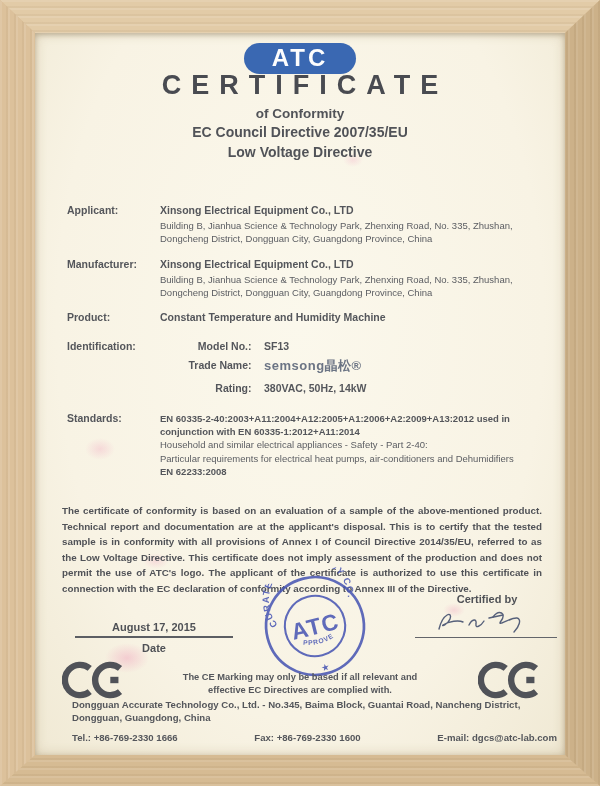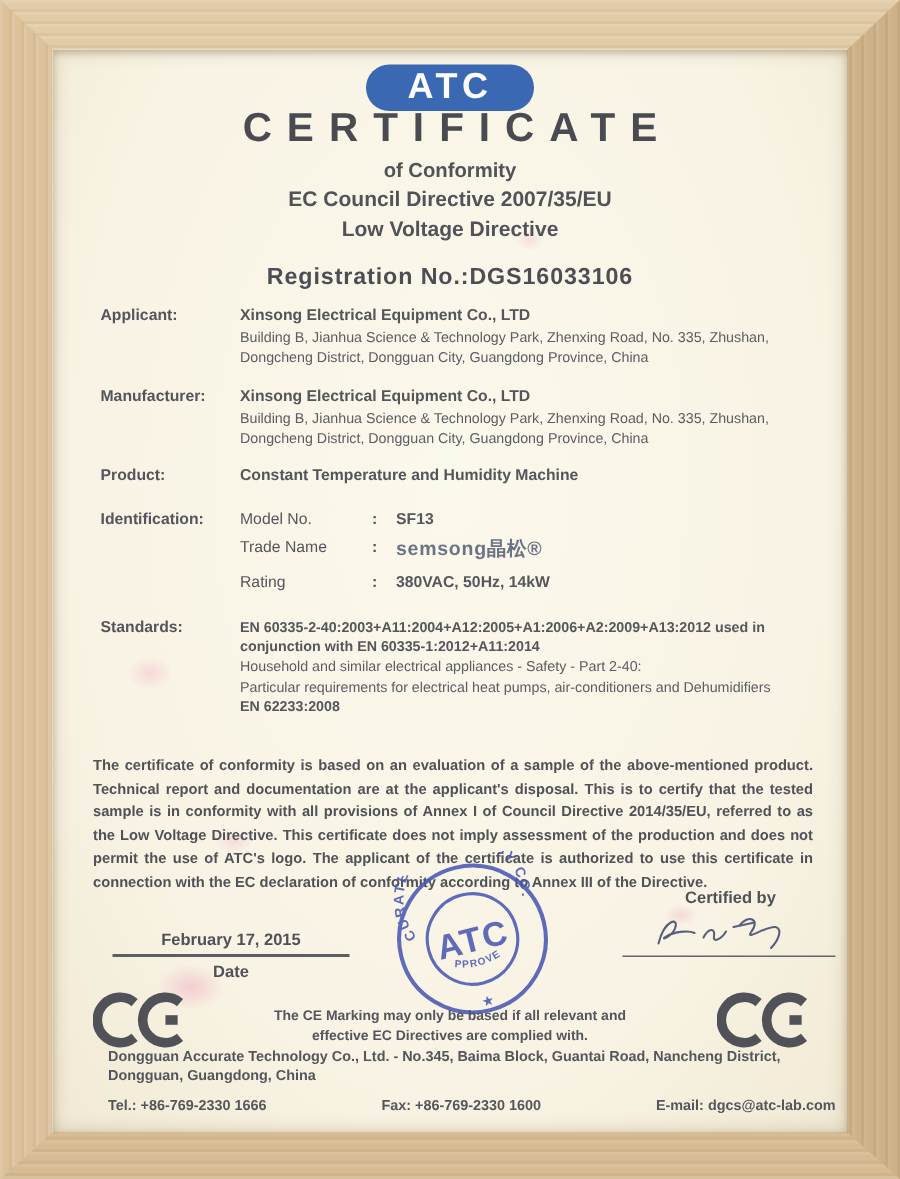--- a/index.html
+++ b/index.html
@@ -30,21 +30,21 @@
   .registration { margin-top:15px; font-size:15.5px; font-weight:bold; letter-spacing:.6px; color:#4c4e53; }
 
   
   .fields { position:absolute; top:171px; left:32px; right:16px; }
   .frow { display:flex; align-items:flex-start; }
   .lbl { width:93px; flex:0 0 93px; font-weight:bold; font-size:10.5px; color:#54565b; }
   .fname { font-weight:bold; font-size:10.5px; margin-bottom:4px; }
   .faddr { font-size:9.5px; line-height:12.5px; color:#5b5d62; }
   .mb-app { margin-bottom:13px; } .mb-man { margin-bottom:12px; } .mb-prod { margin-bottom:13px; } .mb-ident { margin-bottom:11px; }
   .idrow { display:flex; align-items:flex-start; margin-bottom:7px; }
-  .idname { width:88px; flex:0 0 88px; font-weight:normal; font-size:10.5px; }
+  .idname { width:88px; flex:0 0 88px; font-weight:bold; font-size:10.5px;text-align:right; }
   .idsep { width:16px; flex:0 0 16px; font-weight:bold; font-size:10.5px; }
   .idval { font-weight:bold; font-size:10.5px; color:#55575c; }
   .trade-logo { font-size:13px; font-weight:bold; color:#6b7484; letter-spacing:.5px; margin-top:-2px; }
   .std { font-size:9.5px; line-height:13.2px; color:#5b5d62; }
   .std.b { font-weight:bold; color:#54565b; }
 
   
   .para { position:absolute; top:470px; left:27px; right:23px; font-size:9.8px; font-weight:bold; line-height:15.6px; text-align:justify; color:#505257; }
 
   
@@ -77,21 +77,20 @@
     <div class="smudge" style="left:308px;top:120px;width:20px;height:14px;background:radial-gradient(closest-side,rgba(236,120,170,.18),rgba(236,120,170,0));"></div>
     <div class="smudge" style="left:408px;top:570px;width:22px;height:14px;background:radial-gradient(closest-side,rgba(236,120,170,.22),rgba(236,120,170,0));"></div>
     <div class="smudge" style="left:108px;top:520px;width:26px;height:16px;background:radial-gradient(closest-side,rgba(236,120,170,.20),rgba(236,120,170,0));"></div>
 
     <div class="hdr">
       <div class="pill"><span>ATC</span></div>
       <div class="cert-title">CERTIFICATE</div>
       <div class="subtitle">of Conformity</div>
       <div class="directive">EC Council Directive 2007/35/EU</div>
       <div class="directive">Low Voltage Directive</div>
-      <div class="registration">Registration No.:DGS16033106</div>
     </div>
 
     <div class="fields">
 
       <div class="frow mb-app">
         <div class="lbl">Applicant:</div>
         <div>
           <div class="fname">Xinsong Electrical Equipment Co., LTD</div>
           <div class="faddr">Building B, Jianhua Science &amp; Technology Park, Zhenxing Road, No. 335, Zhushan, Dongcheng District, Dongguan City, Guangdong Province, China</div>
         </div>
@@ -149,21 +148,21 @@
       <g fill="none" stroke="#56607a" stroke-width="1.4" stroke-linecap="round">
         <path d="M6,24 C10,8 20,6 17,14 C15,19 8,22 10,20 C16,16 26,15 30,17"></path>
         <path d="M36,20 c3,-6 8,-7 7,-1 c-1,5 5,2 8,-3"></path>
         <path d="M60,12 C66,4 74,8 68,16 C63,23 78,12 84,13 C89,14 86,22 81,27"></path>
         <path d="M56,13 L70,10"></path>
       </g>
     </svg>
     <div class="sigline"></div>
 
     <div class="dateblock">
-      <div class="dateval">February 17, 2015</div>
+      <div class="dateval">August 17, 2015</div>
       <div class="datelbl">Date</div>
     </div>
 
     <svg class="stamp" viewBox="0 0 100 100">
       <defs>
         <path id="ringPath" d="M 14.3 37.0 A 38 38 0 1 1 85.7 37.0"></path>
         <path id="apprPath" d="M 33 64 Q 50 71 67 64"></path>
       </defs>
       <circle cx="50" cy="50" r="47" fill="none" stroke="#4a58b4" stroke-width="2.6"></circle>
       <circle cx="50" cy="50" r="29" fill="none" stroke="#4a58b4" stroke-width="2"></circle>

